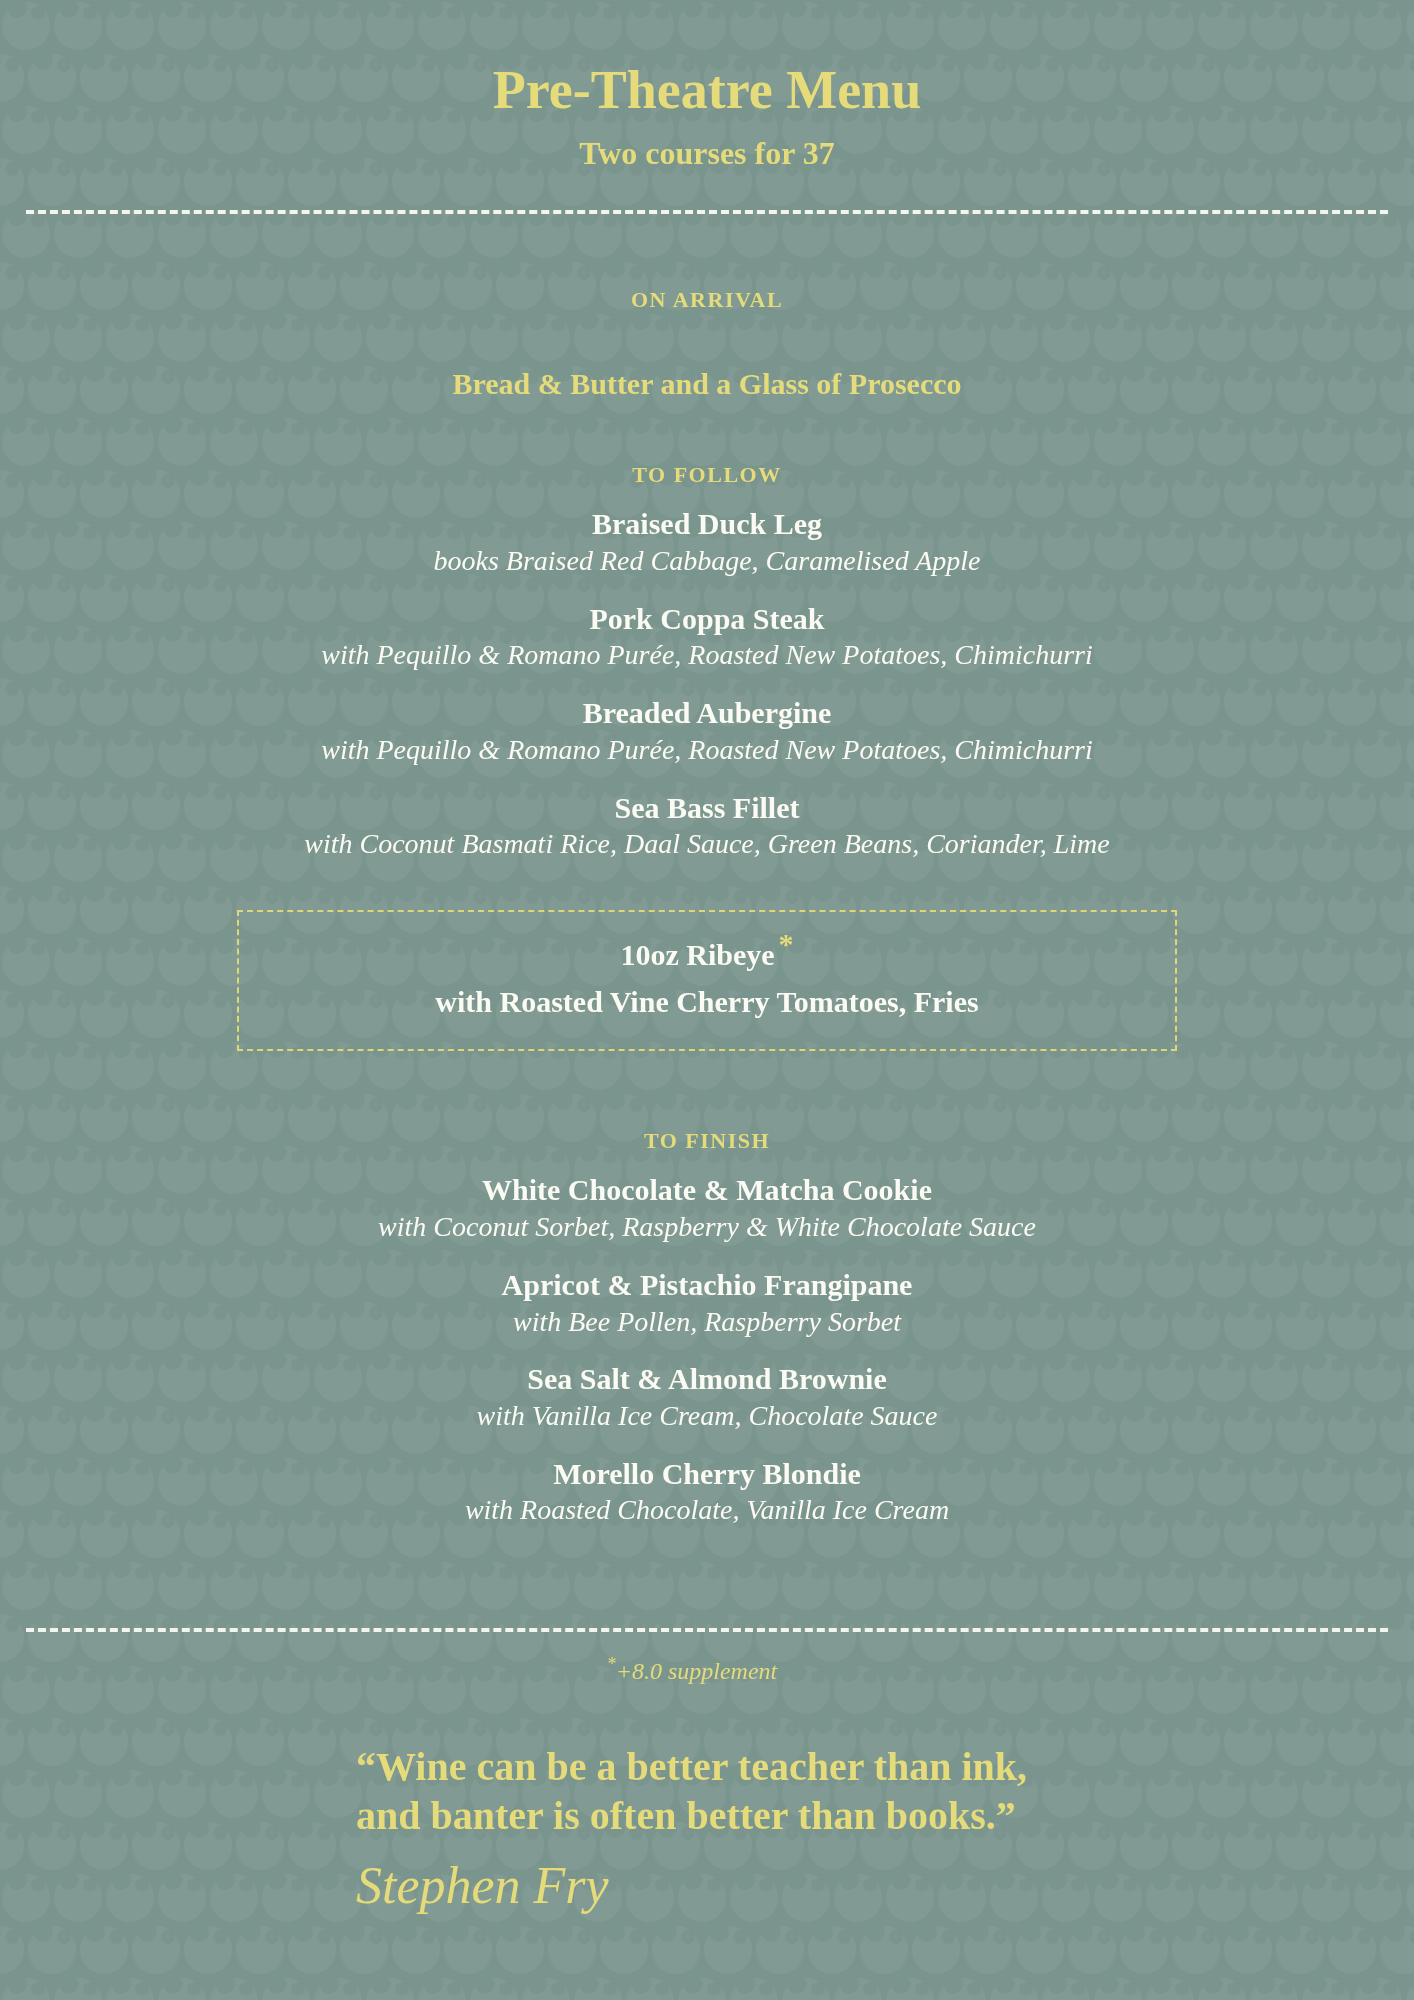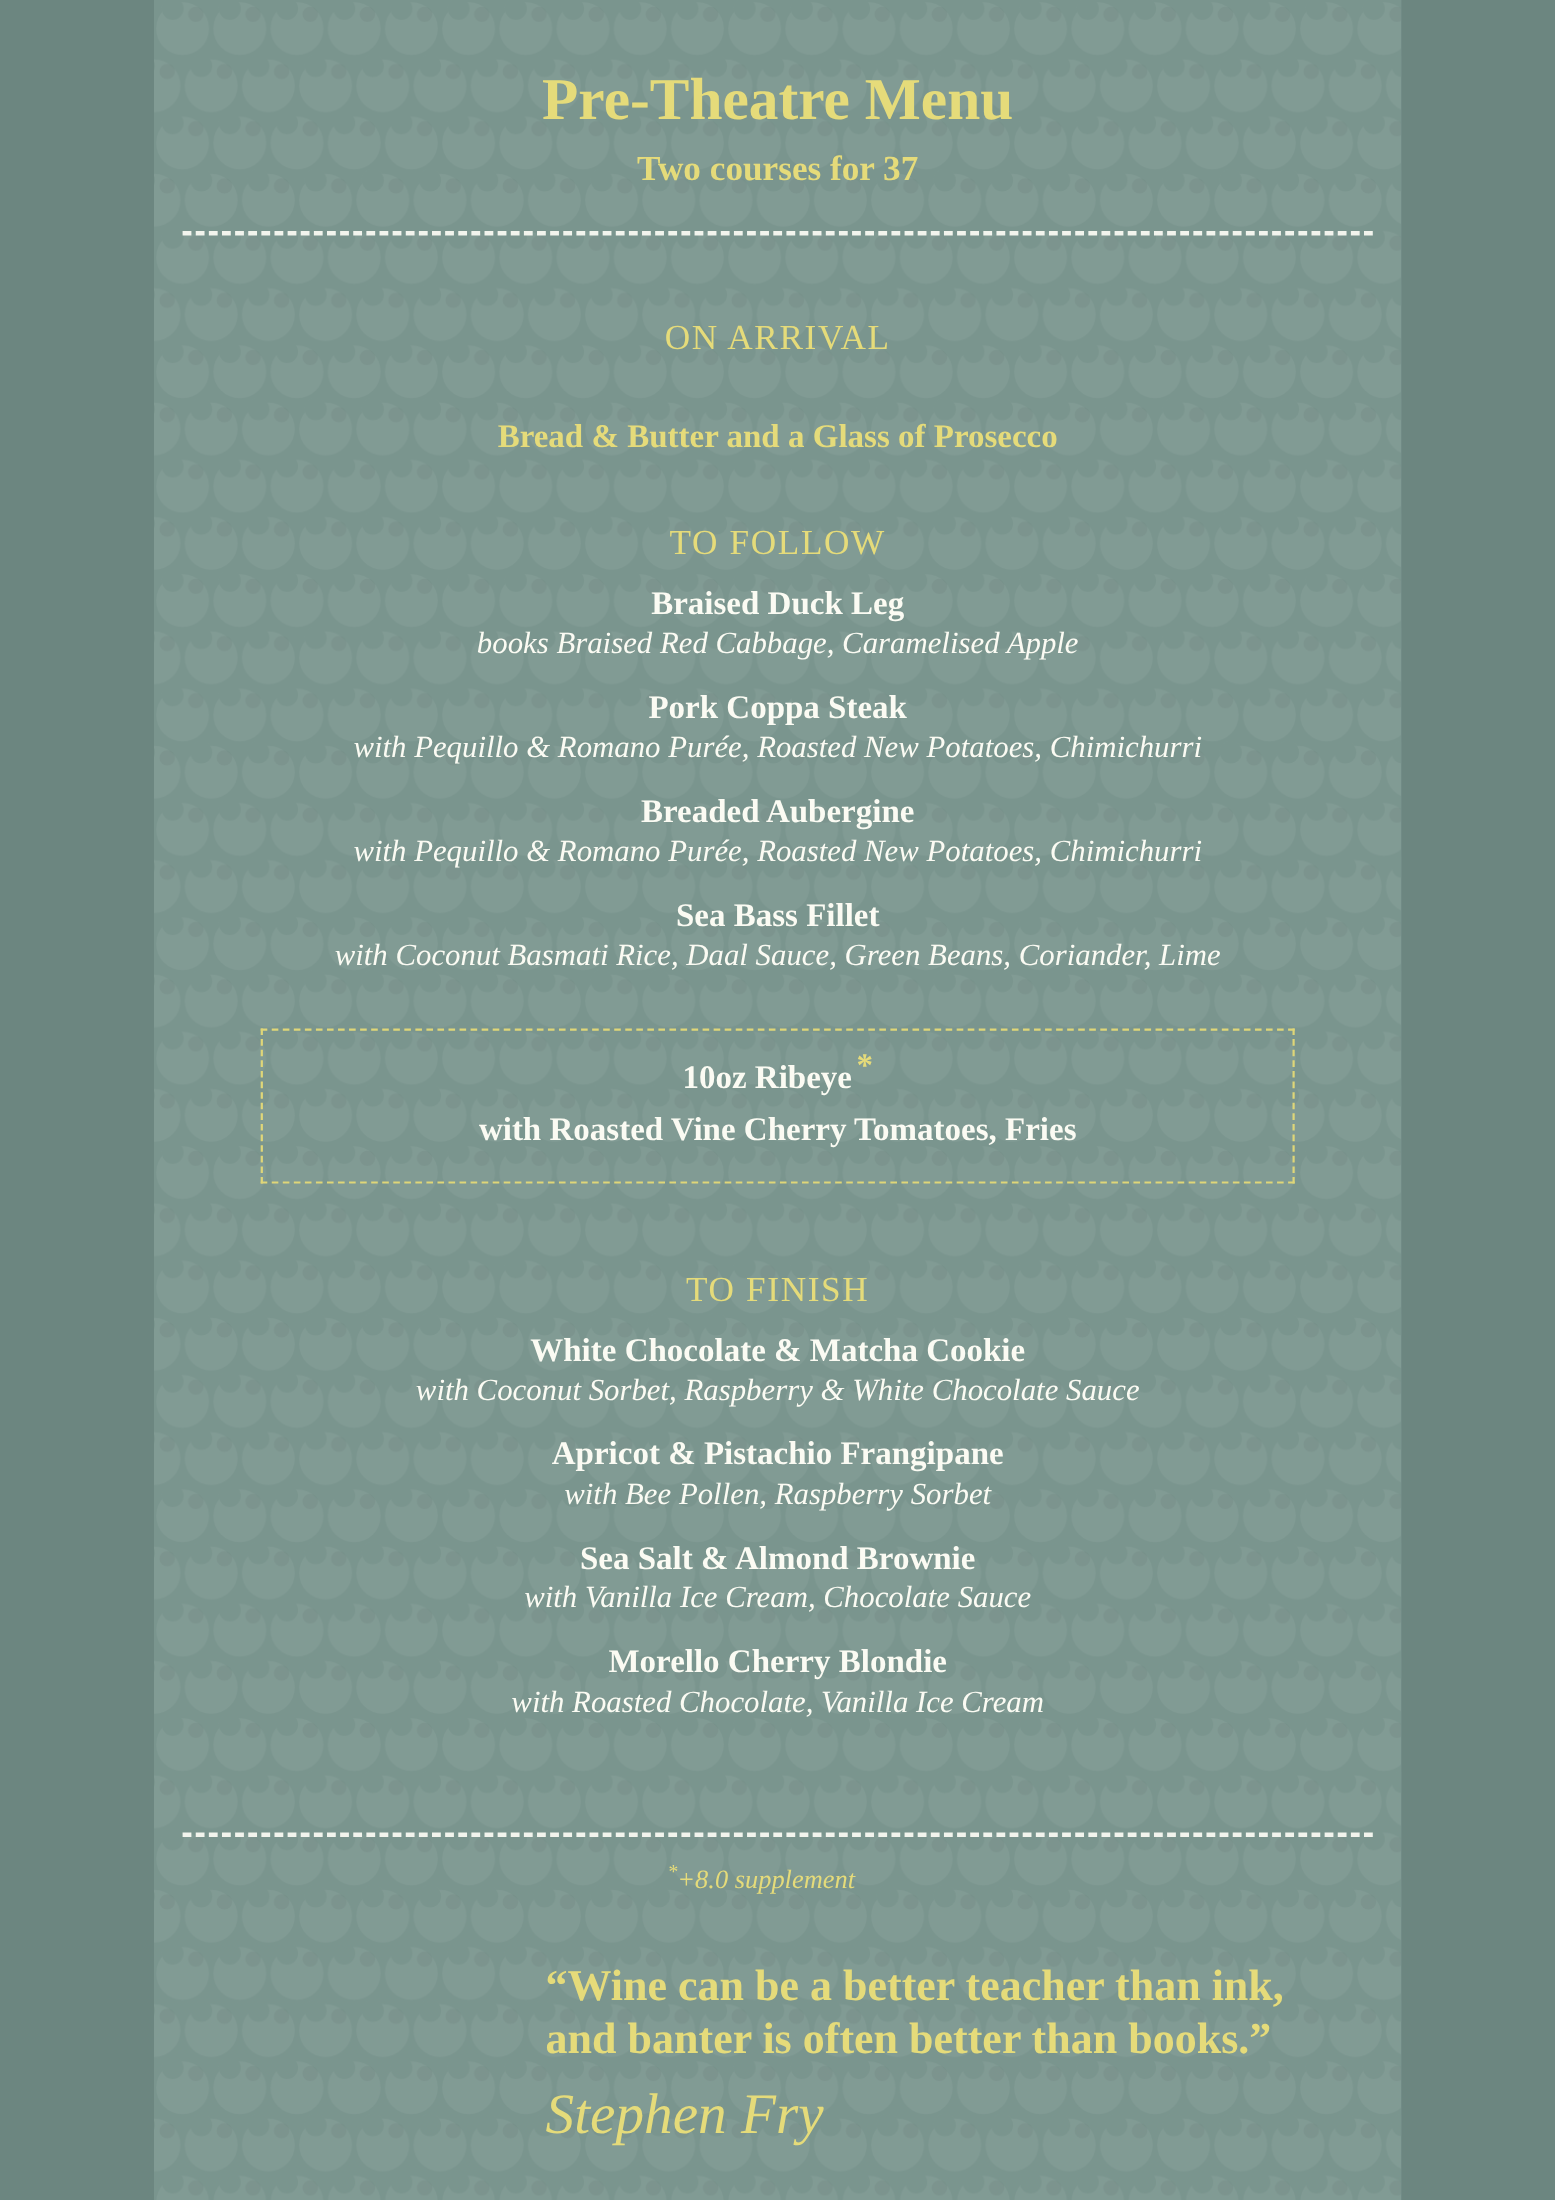--- a/index.html
+++ b/index.html
@@ -1,19 +1,19 @@
 <!DOCTYPE html>
 <html><head>
 <meta charset="utf-8">
 <style>
   * { margin: 0; padding: 0; box-sizing: border-box; }
   html, body { background: #6c8680; }
   .sheet {
     position: relative;
-    width: 1134px;
+    width: 1414px;
     height: 2000px;
     margin: 0 auto;
     background: #7A958E;
     overflow: hidden;
     font-family: "Liberation Serif", "DejaVu Serif", serif;
     color: #FBFBF3;
   }
   .bg-pattern {
     position: absolute;
     inset: 0;
@@ -42,22 +42,22 @@
     color: #E5DB7A;
   }
   .divider {
     height: 0;
     border-top: 4px dashed rgba(252,252,245,0.92);
     margin: 0 26px;
   }
   .divider-top { margin-top: 38px; }
   .divider-bottom { margin-top: 100px; }
   .section-heading {
-    font-size: 32px;
-    font-weight: normal;
+    font-size: 22px;
+    font-weight: bold;
     letter-spacing: 1.5px;
     color: #E5DB7A;
     line-height: 1.25;
   }
   .heading-arrival { margin-top: 72px; }
   .arrival-item {
     margin-top: 52px;
     font-size: 30px;
     font-weight: bold;
     color: #E5DB7A;

